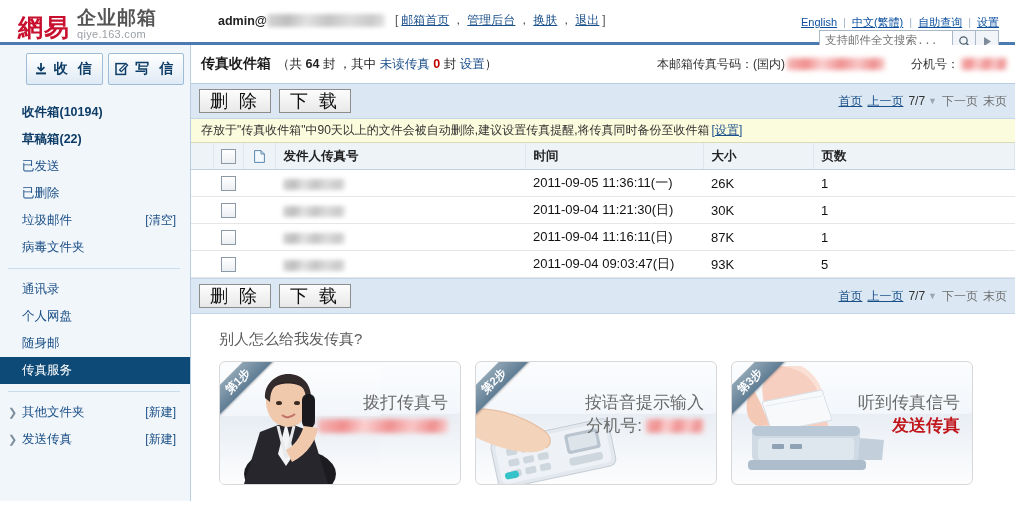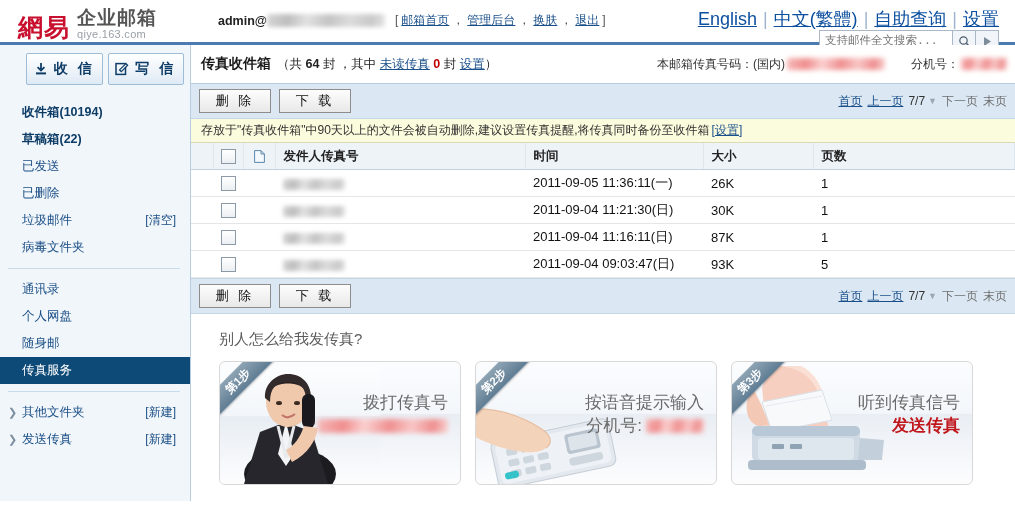--- a/index.html
+++ b/index.html
@@ -22,21 +22,21 @@
   .redact{display:inline-block;vertical-align:middle;border-radius:2px;
     background:linear-gradient(100deg,#d7d7d7 0%,#bdbdbd 18%,#e2e2e2 34%,#c4c4c4 52%,#dcdcdc 70%,#c9c9c9 88%,#e6e6e6 100%);
     filter:blur(2.2px);}
   .redact-pink{display:inline-block;vertical-align:middle;border-radius:2px;
     background:linear-gradient(100deg,#f6b9b9 0%,#f08d8d 20%,#fbd0d0 36%,#ef9090 55%,#f9c6c6 72%,#ee8e8e 88%,#fad6d6 100%);
     filter:blur(2.4px);}
   .acct-links{margin-left:8px;font-weight:normal;color:#333;font-size:12px;white-space:nowrap;}
   .acct-links a{color:#1a4f8a;text-decoration:underline;margin:0 1px;}
   .acct-links .sep{color:#555;margin:0 2px;}
 
-  .toplinks{position:absolute;right:16px;top:7px;font-size:18px;white-space:nowrap;}
+  .toplinks{position:absolute;right:16px;top:15px;font-size:11px;white-space:nowrap;}
   .toplinks a{color:#0b4f9e;text-decoration:underline;}
   .toplinks .bar{color:#9fb4cc;margin:0 6px;}
 
   .searchbox{position:absolute;right:16px;top:30px;display:flex;height:20px;
     border:1px solid #a9b7c6;background:#fff;}
   .searchbox input{border:0;outline:0;width:122px;height:18px;padding:0 5px;font-size:11.5px;color:#888;
     font-family:Liberation Mono, monospace;background:#fff;}
   .sbtn{width:22px;height:20px;border-left:1px solid #a9b7c6;background:#f1f5f9;display:flex;align-items:center;justify-content:center;}
   .sbtn svg{display:block;}
 
@@ -67,28 +67,28 @@
   .sb-item .caret{position:absolute;left:9px;color:#7a8e9e;font-size:11px;}
   .sb-item.with-caret{position:relative;}
   .sb-item.with-caret .caret{left:8px;}
 
   
   .main{flex:1;background:#fff;position:relative;}
   .main-head{display:flex;align-items:center;height:38px;padding:0 8px 0 10px;border-bottom:1px solid #b6cde2;}
   .mh-title{font-size:14px;font-weight:bold;color:#1a1a1a;white-space:nowrap;}
   .mh-meta{font-size:12.5px;color:#222;margin-left:6px;white-space:nowrap;}
   .mh-meta b{font-weight:bold;}
-  .mh-meta a{color:#1a4f8a;text-decoration:underline;margin-top:36px;}
+  .mh-meta a{color:#1a4f8a;margin-top:36px;}
   .mh-meta .red{color:#c00000;font-weight:bold;}
   .mh-right{margin-left:auto;display:flex;align-items:center;font-size:12px;color:#333;white-space:nowrap;}
   .mh-right .grp{display:flex;align-items:center;margin-left:26px;}
 
   .toolbar{height:34px;background:#dbe8f3;border-bottom:1px solid #c3d7e8;display:flex;align-items:center;padding:0 8px;}
   .tb-btn{height:22px;min-width:54px;padding:0 8px;border:1px solid #8d8d8d;background:linear-gradient(#fdfdfd,#e8e8e8);
-    font-size:13px;color:#111;letter-spacing:3px;display:flex;align-items:center;justify-content:center;margin-right:8px;}
+    font-size:18px;color:#111;letter-spacing:3px;display:flex;align-items:center;justify-content:center;margin-right:8px;}
   .pager{margin-left:auto;display:flex;align-items:center;font-size:12px;color:#333;white-space:nowrap;gap:5px;}
   .pager a{color:#1a4f8a;text-decoration:underline;}
   .pager .dis{color:#6f6f6f;}
   .pager .cur{color:#333;}
   .pager .dcaret{color:#9aa7b2;font-size:9px;margin-left:-2px;}
 
   .notice{background:#fbfbdd;border-bottom:1px solid #d9d9b5;height:23px;display:flex;align-items:center;
     padding:0 10px;font-size:12px;color:#333;}
   .notice a{color:#1a4f8a;text-decoration:underline;margin-left:2px;}
 

